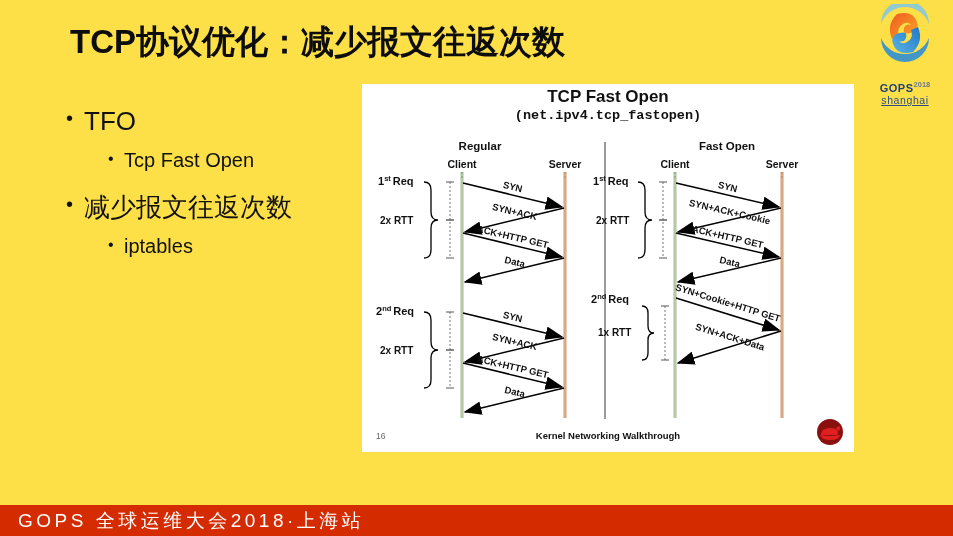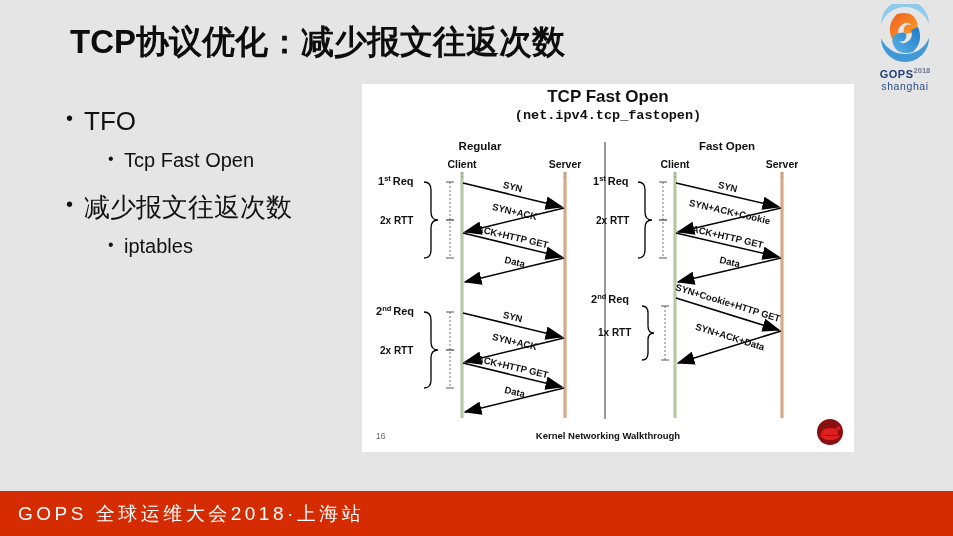--- a/index.html
+++ b/index.html
@@ -9,21 +9,21 @@
   body {
     width: 953px; height: 536px;
     position: relative;
     overflow: hidden;
     font-family: "Liberation Sans", sans-serif;
     color: #000;
   }
   .slide {
     position: absolute;
     inset: 0;
-    background: #e5e5e5;
+    background: #fde047;
   }
 
   
   .slide-title {
     position: absolute;
     left: 70px; top: 20px;
     font-size: 33px;
     font-weight: bold;
     letter-spacing: 0px;
     color: #0d0d0d;
@@ -71,21 +71,21 @@
     left: 362px; top: 84px;
     width: 492px; height: 368px;
     background: #ffffff;
   }
   .diagram svg { display: block; }
 
   
   .bottom-bar {
     position: absolute;
     left: 0; right: 0; bottom: 0;
-    height: 45px;
+    height: 31px;
     background: #d52b00;
     display: flex;
     align-items: center;
   }
   .bottom-bar .bar-text {
     margin-left: 18px;
     color: #ffffff;
     font-size: 19px;
     letter-spacing: 3.5px;
     white-space: nowrap;
@@ -93,38 +93,39 @@
 
   
   .gops-logo {
     position: absolute;
     right: 10px; top: 4px;
     width: 76px; height: 88px;
     text-align: center;
   }
   .gops-logo .mark { display:block; margin: 0 auto; }
   .gops-wordmark {
-    margin-top: 5px;
+    margin-top: 19px;
     font-size: 11px;
     font-weight: bold;
     color: #1f3f77;
     letter-spacing: 0.5px;
     line-height: 1.15;
   }
   .gops-wordmark .yr {
     font-size: 7.5px;
     vertical-align: super;
     color: #6b7790;
     letter-spacing: 0;
   }
   .gops-city {
     font-size: 10.5px;
     color: #2b4e8a;
     letter-spacing: 0.6px;
     line-height: 1.2;
+    text-decoration: underline;
   }
 </style>
 </head>
 <body>
 
 <div class="slide">
 
   <div class="slide-title">TCP协议优化：减少报文往返次数</div>
 
   <div class="bullets">

